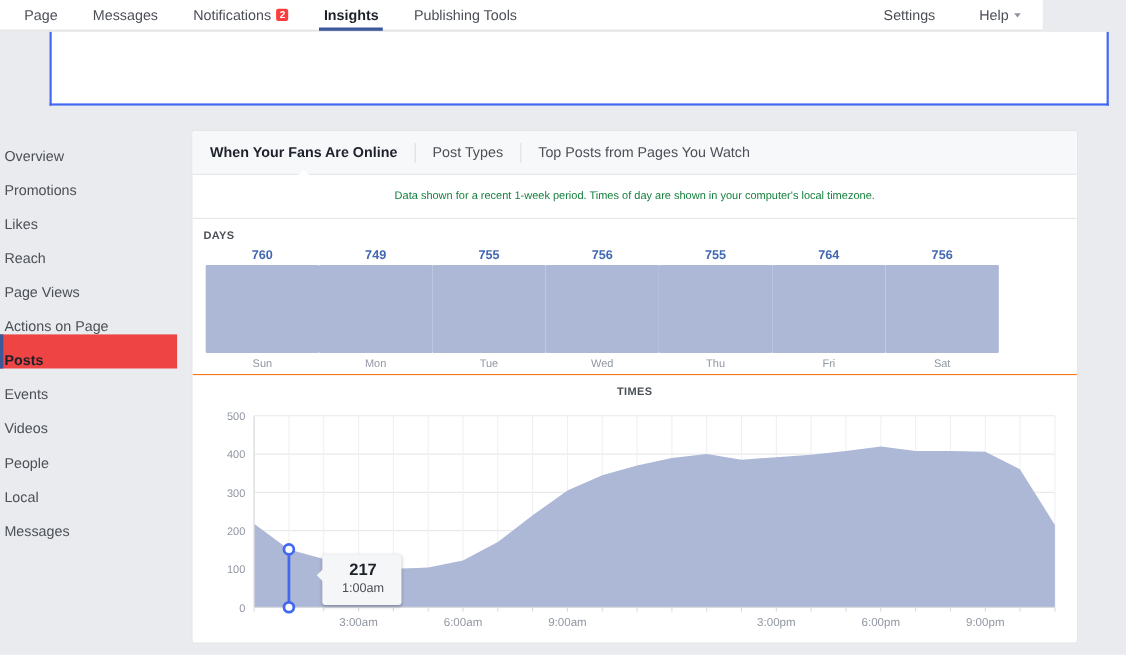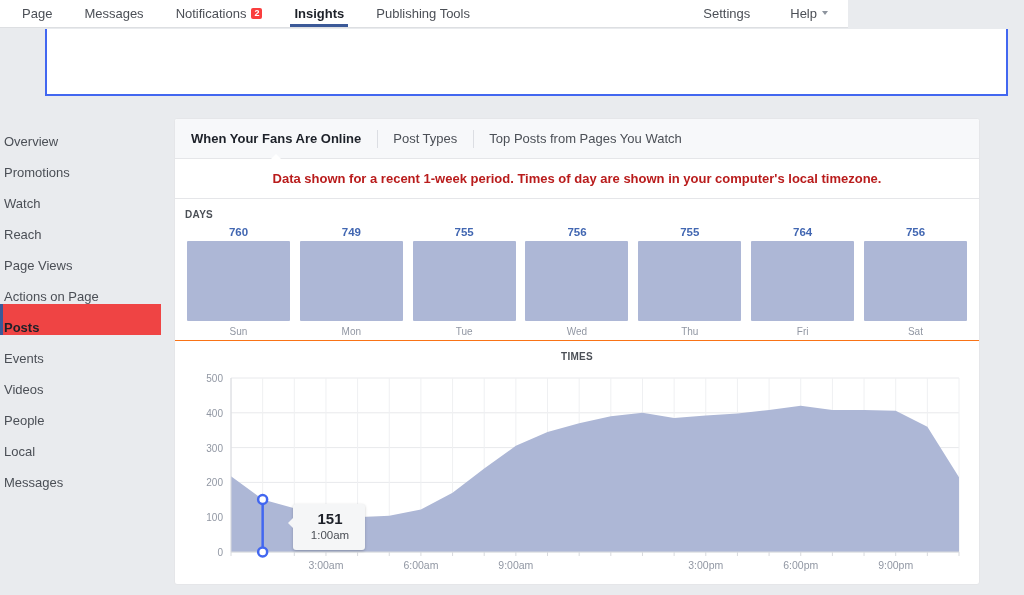--- a/index.html
+++ b/index.html
@@ -6,24 +6,24 @@
   html, body {
     width: 1024px; height: 595px;
     background: #e9ebee;
     font-family: "Liberation Sans", sans-serif;
     overflow: hidden;
   }
 
   
   .topnav {
     position: absolute; top: 0; left: 0;
-    width: 848px; height: 28px;
+    width: 948px; height: 28px;
     background: #ffffff;
     border-bottom: 1px solid #dddfe2;
-    display: flex; align-items: flex-end;
+    display: flex; align-items: center;
   }
   .topnav-left { display: flex; align-items: center; height: 28px; }
   .topnav-right { display: flex; align-items: center; height: 28px; margin-left: auto; }
   .nav-item {
     position: relative;
     height: 28px;
     display: flex; align-items: center;
     padding: 0 16px;
     font-size: 13px;
     color: #4b4f56;
@@ -147,41 +147,40 @@
     width: 0; height: 0;
     border-left: 6px solid transparent;
     border-right: 6px solid transparent;
     border-bottom: 6px solid #ffffff;
   }
 
   
   .subtitle {
     height: 40px;
     display: flex; align-items: center; justify-content: center;
-    font-size: 13px;
-    font-weight: bold;
-    color: #b91c1c;
+    font-size: 10px;
+    font-weight: normal;
+    color: #15803d;
     border-bottom: 1px solid #e5e6e9;
   }
 
   
   .section-label {
     font-size: 10px;
     font-weight: bold;
     color: #4b4f56;
     letter-spacing: 0.3px;
   }
   .days-section {
     padding: 10px 10px 0 10px;
     border-bottom: 1px solid #f97316;
     height: 142px;
   }
   .days-chart {
     display: flex;
-    justify-content: space-between;
     margin-top: 6px;
     padding: 0 2px;
   }
   .day-col {
     width: 103px;
     display: flex;
     flex-direction: column;
     align-items: center;
   }
   .day-val {
@@ -276,21 +275,21 @@
 <div class="focus-box"></div>
 
 <div class="sidebar">
   <div class="side-item">
     <span>Overview</span>
   </div>
   <div class="side-item">
     <span>Promotions</span>
   </div>
   <div class="side-item">
-    <span>Watch</span>
+    <span>Likes</span>
   </div>
   <div class="side-item">
     <span>Reach</span>
   </div>
   <div class="side-item">
     <span>Page Views</span>
   </div>
   <div class="side-item">
     <span>Actions on Page</span>
   </div>
@@ -443,19 +442,19 @@
           <line x1="679.0434782608696" y1="182" x2="679.0434782608696" y2="186" stroke="#d8dade" stroke-width="1"></line>
           <line x1="710.695652173913" y1="182" x2="710.695652173913" y2="186" stroke="#d8dade" stroke-width="1"></line>
           <text x="710.695652173913" y="199" text-anchor="middle" font-size="10.5" fill="#9197a3" font-family="&quot;Liberation Sans&quot;, sans-serif">9:00pm</text>
           <line x1="742.3478260869565" y1="182" x2="742.3478260869565" y2="186" stroke="#d8dade" stroke-width="1"></line>
           <line x1="774" y1="182" x2="774" y2="186" stroke="#d8dade" stroke-width="1"></line>
           <line x1="77.65217391304347" y1="129.452" x2="77.65217391304347" y2="182" stroke="#4267f0" stroke-width="2.5"></line>
           <circle cx="77.65217391304347" cy="129.452" r="4.5" fill="#ffffff" stroke="#4267f0" stroke-width="2.5"></circle>
           <circle cx="77.65217391304347" cy="182" r="4.5" fill="#ffffff" stroke="#4267f0" stroke-width="2.5"></circle>
         </svg>
       <div class="tooltip">
-        <div class="tip-val">151</div>
+        <div class="tip-val">217</div>
         <div class="tip-time">1:00am</div>
       </div>
     </div>
   </div>
 
 </div>
 
 </body></html>

